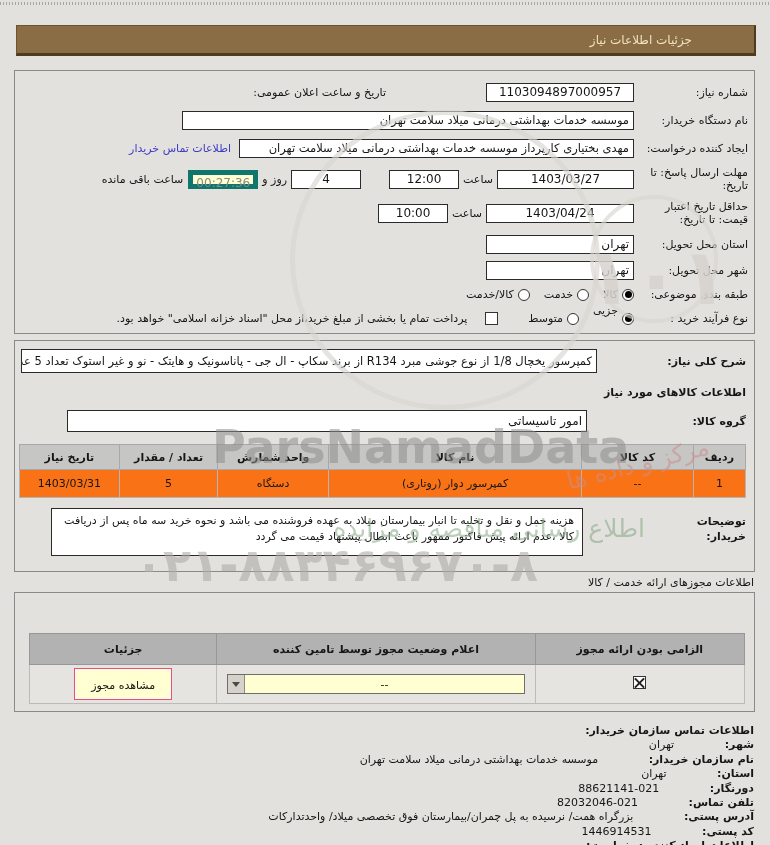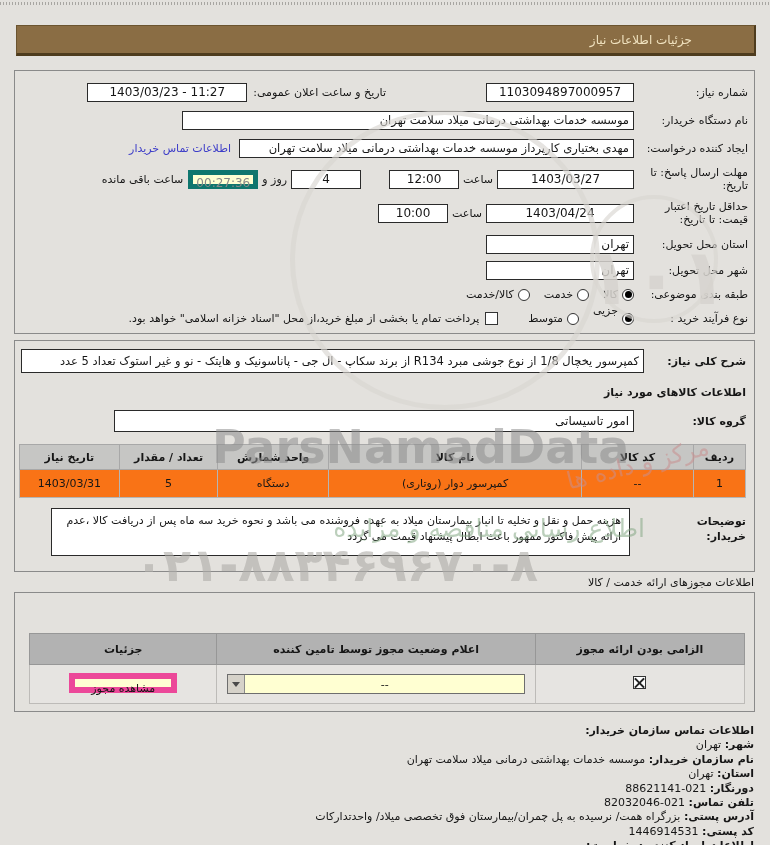--- a/index.html
+++ b/index.html
@@ -29,38 +29,38 @@
   .link{color:#3c3cc8;cursor:pointer;}
   .radio{width:12px;height:12px;border-radius:50%;border:1px solid #333;background:#fff;
          display:inline-flex;align-items:center;justify-content:center;flex-shrink:0;box-sizing:border-box;}
   .radio.sel::after{content:"";width:7px;height:7px;border-radius:50%;background:#000;}
   .xbox{width:13px;height:13px;border:1px solid #333;background:#fdfdfd;position:relative;
         flex-shrink:0;box-sizing:border-box;display:inline-block;}
   .xbox.checked::before,.xbox.checked::after{content:"";position:absolute;left:-1px;top:5px;width:13px;
         height:2px;background:#222;}
   .xbox.checked::before{transform:rotate(45deg);}
   .xbox.checked::after{transform:rotate(-45deg);}
-  .bold{font-weight:bold;}
+  .bold{font-weight:bold;margin-left:47px;}
   
   table{border-collapse:collapse;}
   .goods{width:727px;margin:12px 2px 0 0;}
   .goods th{background:#c6c6c4;border:1px solid #a8a8a8;height:22px;font-size:11px;font-weight:bold;text-align:center;}
   .goods td{background:#f97316;border:1px solid #b5b5b5;height:25px;font-size:11px;text-align:center;}
   
   .lictitle{position:absolute;top:576px;right:16px;font-size:11px;}
   .lic{width:716px;margin:40px 9px 0 12px;}
   .lic th{background:#b2b2b2;border:1px solid #979797;height:28px;font-size:11px;font-weight:bold;text-align:center;}
   .lic td{background:#e6e4e1;border:1px solid #bdbbb8;height:36px;text-align:center;}
   .ddl{height:20px;background:#ffffd2;border:1px solid #6e6e6e;display:inline-flex;direction:rtl;
        align-items:center;width:298px;box-sizing:border-box;vertical-align:middle;}
   .ddl .val{flex:1;text-align:center;font-size:11px;}
   .ddl .arrow{width:16px;align-self:stretch;background:#d6d2c9;border-right:1px solid #8a8a8a;
        display:flex;align-items:center;justify-content:center;}
   .ddl .arrow::after{content:"";border:4px solid transparent;border-top:5px solid #4a4a4a;margin-top:4px;}
-  .ybtn{background:#ffffd2;border:6px solid #ec4899;height:20px;line-height:18px;padding:1px 16px;
+  .ybtn{background:#ffffd2;border:1px solid #ec4899;height:32px;line-height:18px;padding:8px 16px;
         font-size:11px;display:inline-block;box-sizing:border-box;cursor:pointer;}
   
   .contact{position:absolute;top:724px;right:16px;left:16px;line-height:14.4px;font-size:11px;}
   
   .wm{position:absolute;pointer-events:none;z-index:6;}
   .wm-circle{border-radius:50%;border:5px solid #d9d6d1;opacity:.65;}
   .notesbox{background:#fff;border:1px solid #2a2a2a;box-sizing:border-box;padding:4px 8px;
             font-size:11px;line-height:16px;text-align:right;}
 </style>
 </head>
@@ -81,21 +81,20 @@
   <div class="titlebar">
     <span>جزئیات اطلاعات نیاز</span>
   </div>
 
   <div class="panel panelA">
 
     <div class="frow" style="height:28px;">
       <div class="flabel">شماره نیاز:</div>
       <div class="ibox center ltrnum" style="width:148px;margin-left:100px;">1103094897000957</div>
       <div style="margin-left:6px;">تاریخ و ساعت اعلان عمومی:</div>
-      <div class="ibox center ltrnum" style="width:160px;">1403/03/23 - 11:27</div>
     </div>
 
     <div class="frow" style="height:28px;">
       <div class="flabel">نام دستگاه خریدار:</div>
       <div class="ibox rt" style="width:452px;font-size:11.5px;">موسسه خدمات بهداشتی درمانی میلاد سلامت تهران</div>
     </div>
 
     <div class="frow" style="height:28px;">
       <div class="flabel">ایجاد کننده درخواست:</div>
       <div class="ibox rt" style="width:395px;font-size:11.5px;">مهدی بختیاری کارپرداز موسسه خدمات بهداشتی درمانی میلاد سلامت تهران</div>
@@ -140,21 +139,21 @@
       <span style="margin:0 4px;">کالا/خدمت</span>
     </div>
 
     <div class="frow" style="height:25px;">
       <div class="flabel">نوع فرآیند خرید :</div>
       <span class="radio sel"></span>
       <span style="margin:0 4px 16px 14px;">جزیی</span>
       <span class="radio"></span>
       <span style="margin:0 4px 0 14px;">متوسط</span>
       <span class="xbox" style="margin-right:16px;"></span>
-      <span style="margin-right:6px;">پرداخت تمام یا بخشی از مبلغ خرید،از محل "اسناد خزانه اسلامی" خواهد بود.</span>
+      <span style="margin-right:18px;">پرداخت تمام یا بخشی از مبلغ خرید،از محل "اسناد خزانه اسلامی" خواهد بود.</span>
     </div>
   </div>
 
   <div class="panel panelB">
 
     <div class="frow" style="padding-right:2px;">
       <div class="flabel bold" style="width:102px;">شرح کلی نیاز:</div>
       <div class="ibox rt" style="flex:1;height:24px;line-height:22px;font-size:11.5px;">کمپرسور یخچال 1/8 از نوع جوشی مبرد R134 از برند سکاپ - ال جی - پاناسونیک و هایتک - نو و غیر استوک تعداد 5 عدد</div>
     </div>
 

